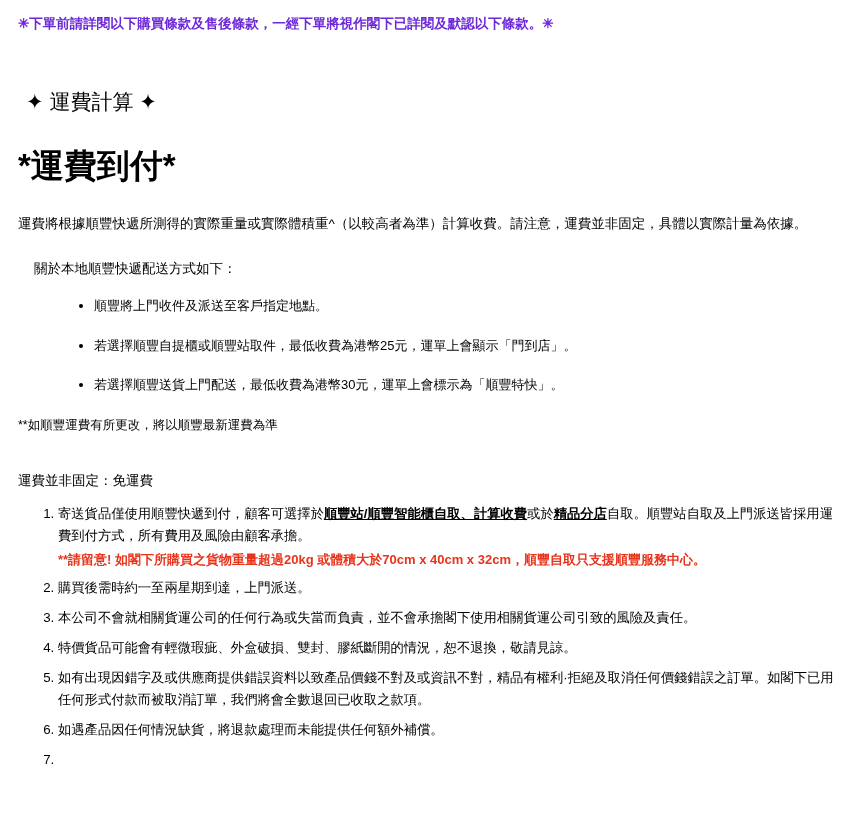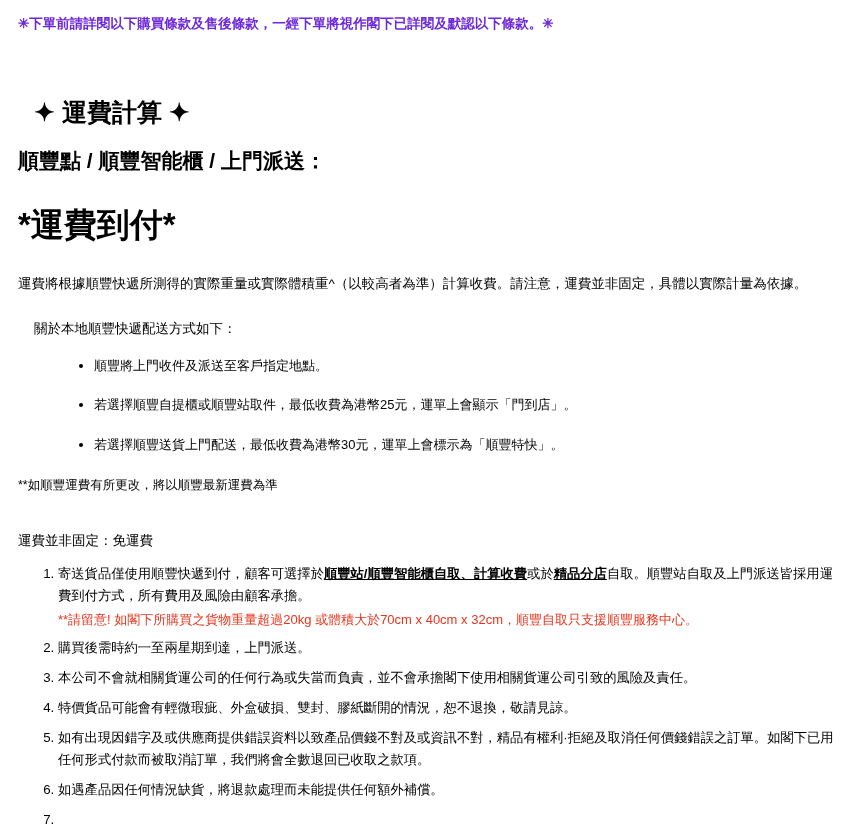--- a/index.html
+++ b/index.html
@@ -22,24 +22,24 @@
   .notice {
     color: #6d28d9;
     font-weight: bold;
     font-size: 13.5px;
     line-height: 1.5;
     margin: 4px 0 0 0;
   }
   .spacer-lg { height: 46px; }
 
   .heading-ship {
-    font-size: 25px;
-    font-weight: bold;
+    font-size: 21px;
+    font-weight: normal;
     line-height: 1.35;
-    margin: 16px;
+    margin: 8px;
   }
   .heading-sub {
     font-size: 21px;
     font-weight: bold;
     line-height: 1.45;
     margin: 4px 0 0 0;
   }
   .heading-cod {
     font-size: 33px;
     font-weight: bold;
@@ -91,40 +91,39 @@
     font-size: 13.3px;
     line-height: 1.65;
     margin-bottom: 8px;
   }
   ol.terms > li.with-sub {
     margin-bottom: 6px;
   }
   .sub-warn {
     display: block;
     color: #e8341c;
-    font-weight: normal;
+    font-weight: bold;
     font-size: 13px;
     line-height: 1.7;
     margin-top: 2px;
   }
   b, strong { font-weight: bold; }
   .u { text-decoration: underline; }
   .inline { display: inline; }
 </style>
 </head>
 <body>
 
 <div class="page">
 
   <p class="notice">✳下單前請詳閱以下購買條款及售後條款，一經下單將視作閣下已詳閱及默認以下條款。✳</p>
 
   <div class="spacer-lg"></div>
 
   <h2 class="heading-ship">✦ 運費計算 ✦</h2>
-  <h3 class="heading-sub">順豐點 / 順豐智能櫃 / 上門派送：</h3>
 
   <h1 class="heading-cod">*運費到付*</h1>
 
   <p class="para">運費將根據順豐快遞所測得的實際重量或實際體積重^（以較高者為準）計算收費。請注意，運費並非固定，具體以實際計量為依據。</p>
 
   <p class="para tight">關於本地順豐快遞配送方式如下：</p>
 
   <ul class="bullets">
     <li>順豐將上門收件及派送至客戶指定地點。</li>
     <li>若選擇順豐自提櫃或順豐站取件，最低收費為港幣25元，運單上會顯示「門到店」。</li>

